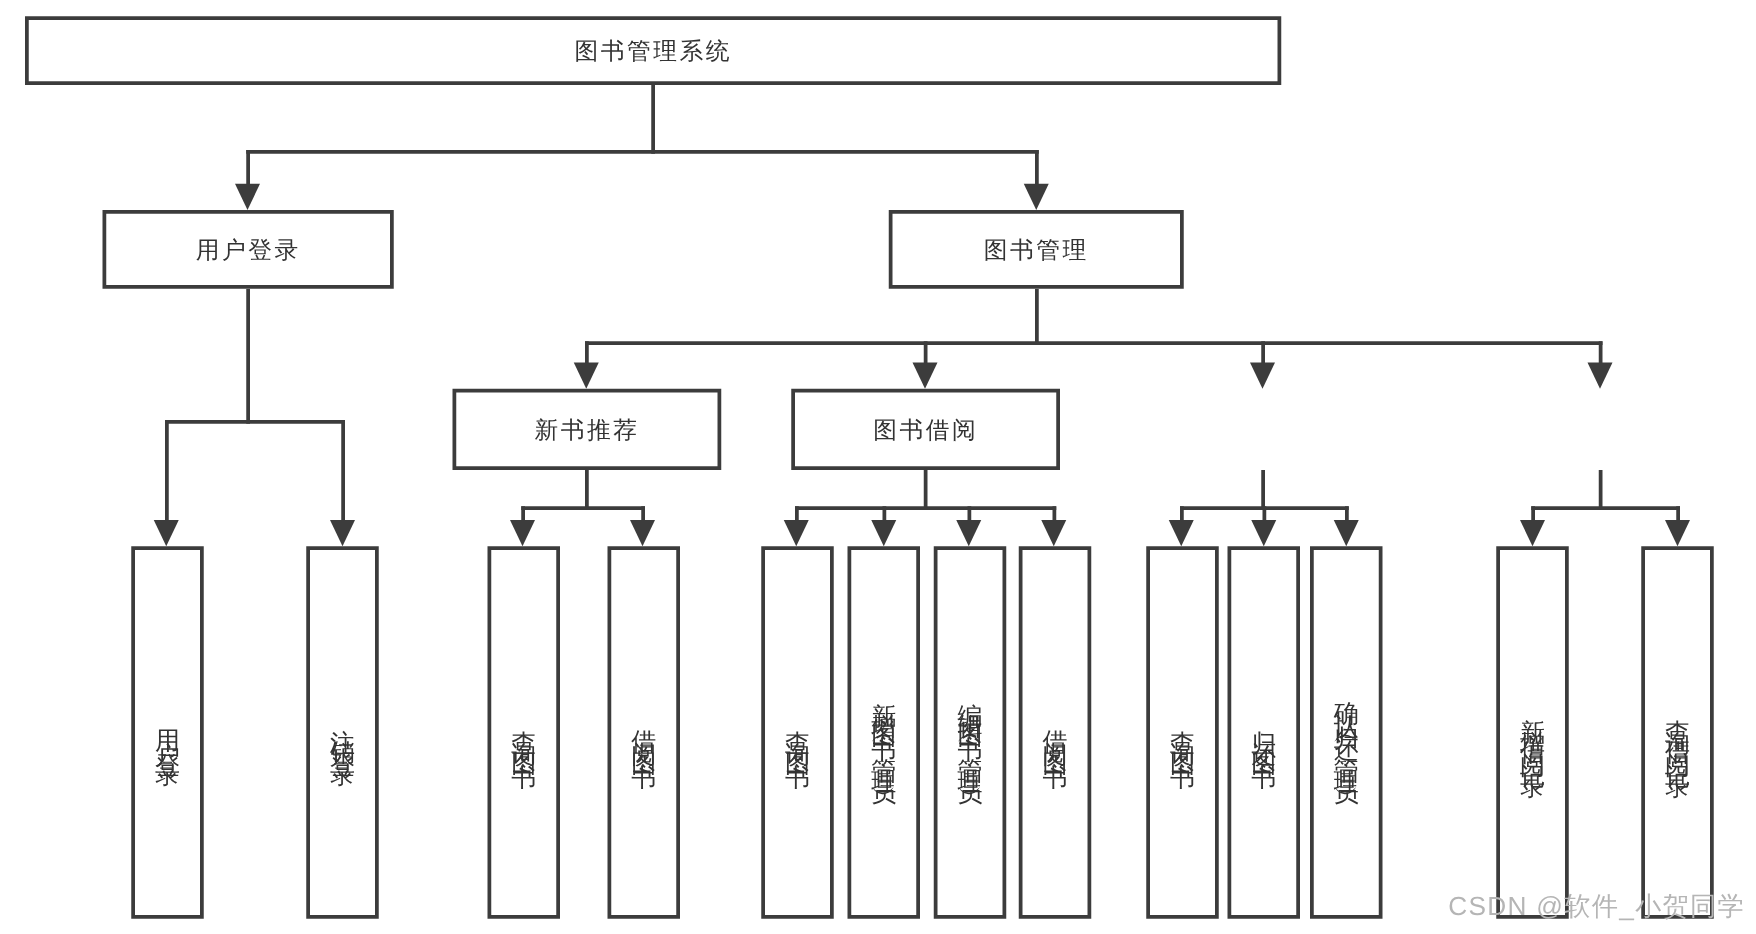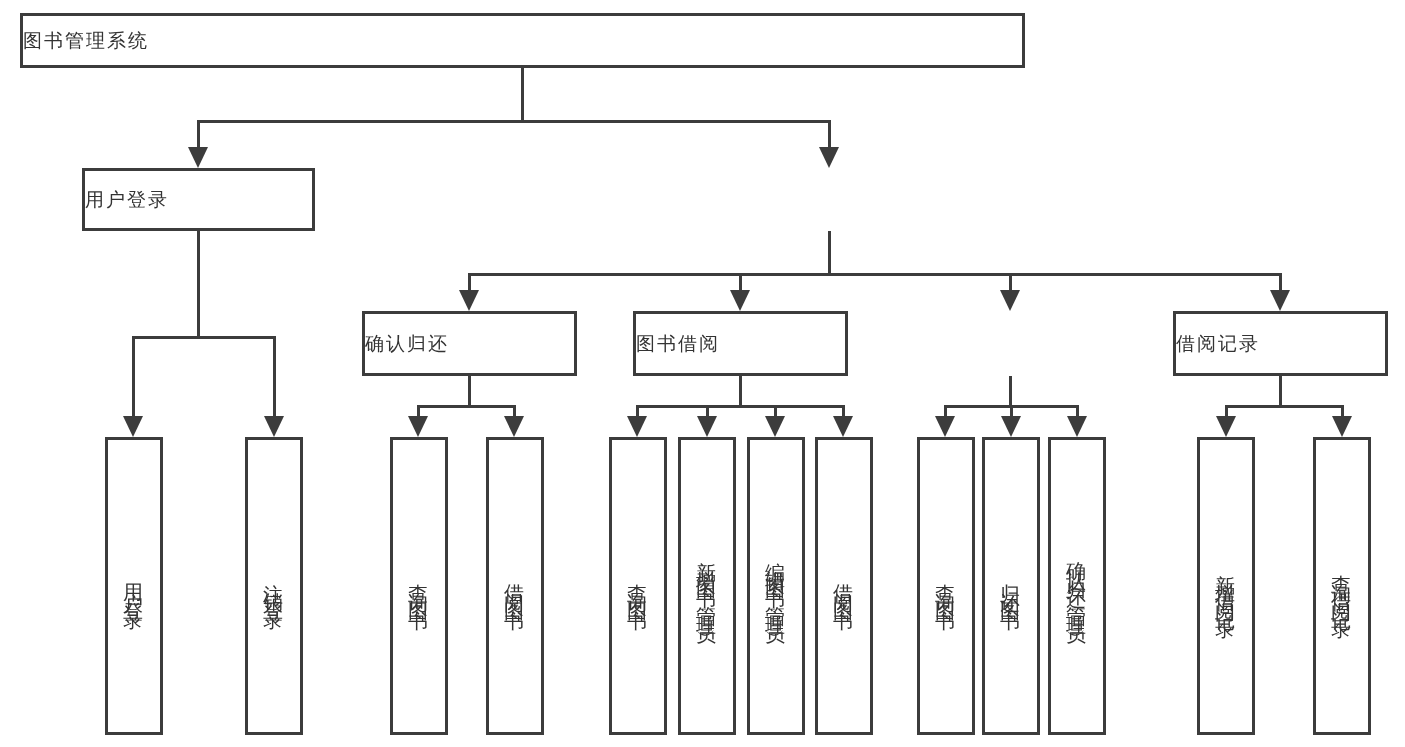--- a/index.html
+++ b/index.html
@@ -8,21 +8,21 @@
     width:1405px;height:747px;
     background:#ffffff;
     font-family:"Liberation Sans","DejaVu Sans",sans-serif;
     overflow:hidden;
   }
   .box{
     position:absolute;
     box-sizing:border-box;
     background:#ffffff;
     border:3px solid #3c3c3c;
-    display:flex;align-items:center;
+    display:flex;align-items:center;justify-content:center;
     color:#333333;
     font-size:19px;
     letter-spacing:2px;
     z-index:2;
   }
   .vbox{
     position:absolute;
     box-sizing:border-box;
     background:#ffffff;
     border:3px solid #3c3c3c;
@@ -63,29 +63,29 @@
 
 <div class="canvas">
 
   <div class="box" style="left:20px;top:13px;width:1005px;height:55px;">
     <span>图书管理系统</span>
   </div>
 
   <div class="box" style="left:82px;top:168px;width:233px;height:63px;">
     <span>用户登录</span>
   </div>
+  <div class="box" style="left:711px;top:168px;width:236px;height:63px;">
+    <span>图书管理</span>
+  </div>
 
   <div class="box" style="left:362px;top:311px;width:215px;height:65px;">
-    <span>确认归还</span>
+    <span>新书推荐</span>
   </div>
   <div class="box" style="left:633px;top:311px;width:215px;height:65px;font-family:Liberation Mono, monospace;">
     <span>图书借阅</span>
-  </div>
-  <div class="box" style="left:1173px;top:311px;width:215px;height:65px;">
-    <span>借阅记录</span>
   </div>
 
   <div class="vbox" style="left:105px;top:437px;width:58px;height:298px;">
     <span class="vtext">用户登录</span>
   </div>
   <div class="vbox" style="left:245px;top:437px;width:58px;height:298px;">
     <span class="vtext">注销登录</span>
   </div>
 
   <div class="vbox" style="left:390px;top:437px;width:58px;height:298px;">
@@ -177,14 +177,15 @@
   <div class="v-line" style="left:1076px;top:405px;height:12px;"></div>
   <div class="arrow-down" style="left:1067px;top:416px;"></div>
 
   <div class="v-line" style="left:1279px;top:376px;height:32px;"></div>
   <div class="h-line" style="left:1225px;top:405px;width:119px;"></div>
   <div class="v-line" style="left:1225px;top:405px;height:12px;"></div>
   <div class="arrow-down" style="left:1216px;top:416px;"></div>
   <div class="v-line" style="left:1341px;top:405px;height:12px;"></div>
   <div class="arrow-down" style="left:1332px;top:416px;"></div>
 
+  <div class="watermark">CSDN @软件_小贺同学</div>
 
 </div>
 
 </body></html>

